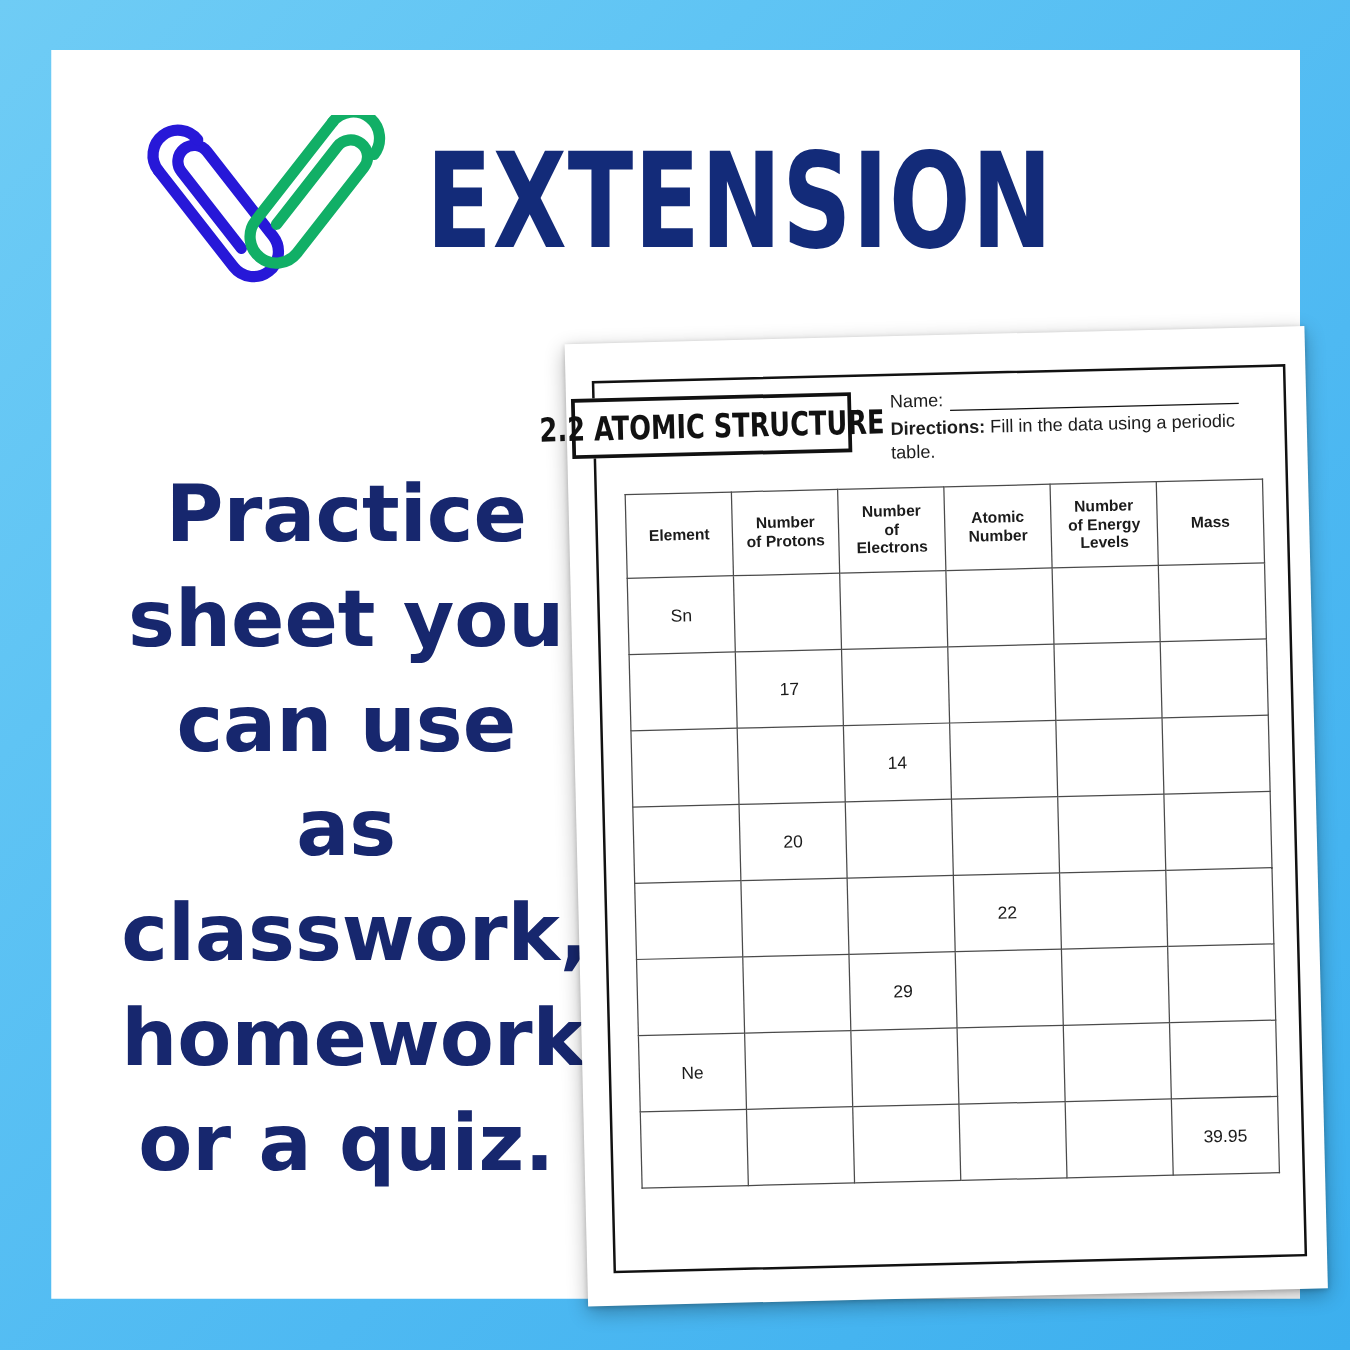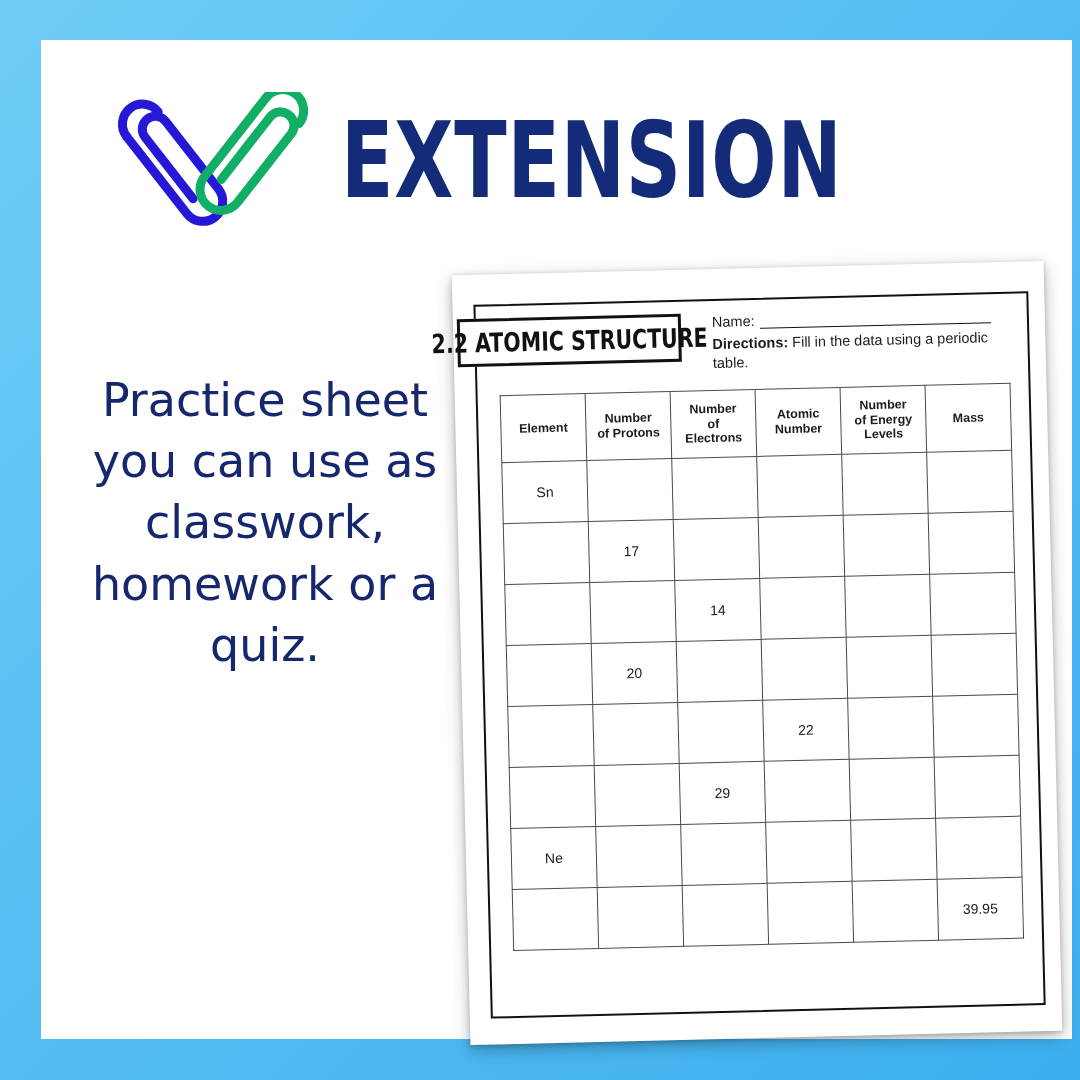--- a/index.html
+++ b/index.html
@@ -26,21 +26,20 @@
   }
 
   
   #white-panel {
     position: absolute;
     left: 41px;
     top: 40px;
     width: 999px;
     height: 999px;
     background: #ffffff;
-    padding-left: 32px;
   }
 
   
   #paperclips {
     position: absolute;
     left: 70px;
     top: 52px;
     width: 215px;
     height: 165px;
   }
@@ -64,29 +63,29 @@
     letter-spacing: 1px;
     color: #132B79;
     transform: scaleX(0.80) scaleY(1.10);
     transform-origin: left center;
     white-space: nowrap;
   }
 
   
   #blurb {
     position: absolute;
-    left: 44px;
+    left: 56px;
     top: 330px;
     width: 360px;
     text-align: center;
     color: #17276E;
     font-family: "DejaVu Sans", sans-serif;
-    font-size: 46px;
+    font-size: 63px;
     line-height: 1.33;
-    font-weight: 400;
+    font-weight: 700;
   }
 
   
   #worksheet {
     position: absolute;
     left: 420px;
     top: 228px;
     width: 592px;
     height: 770px;
     background: #ffffff;

